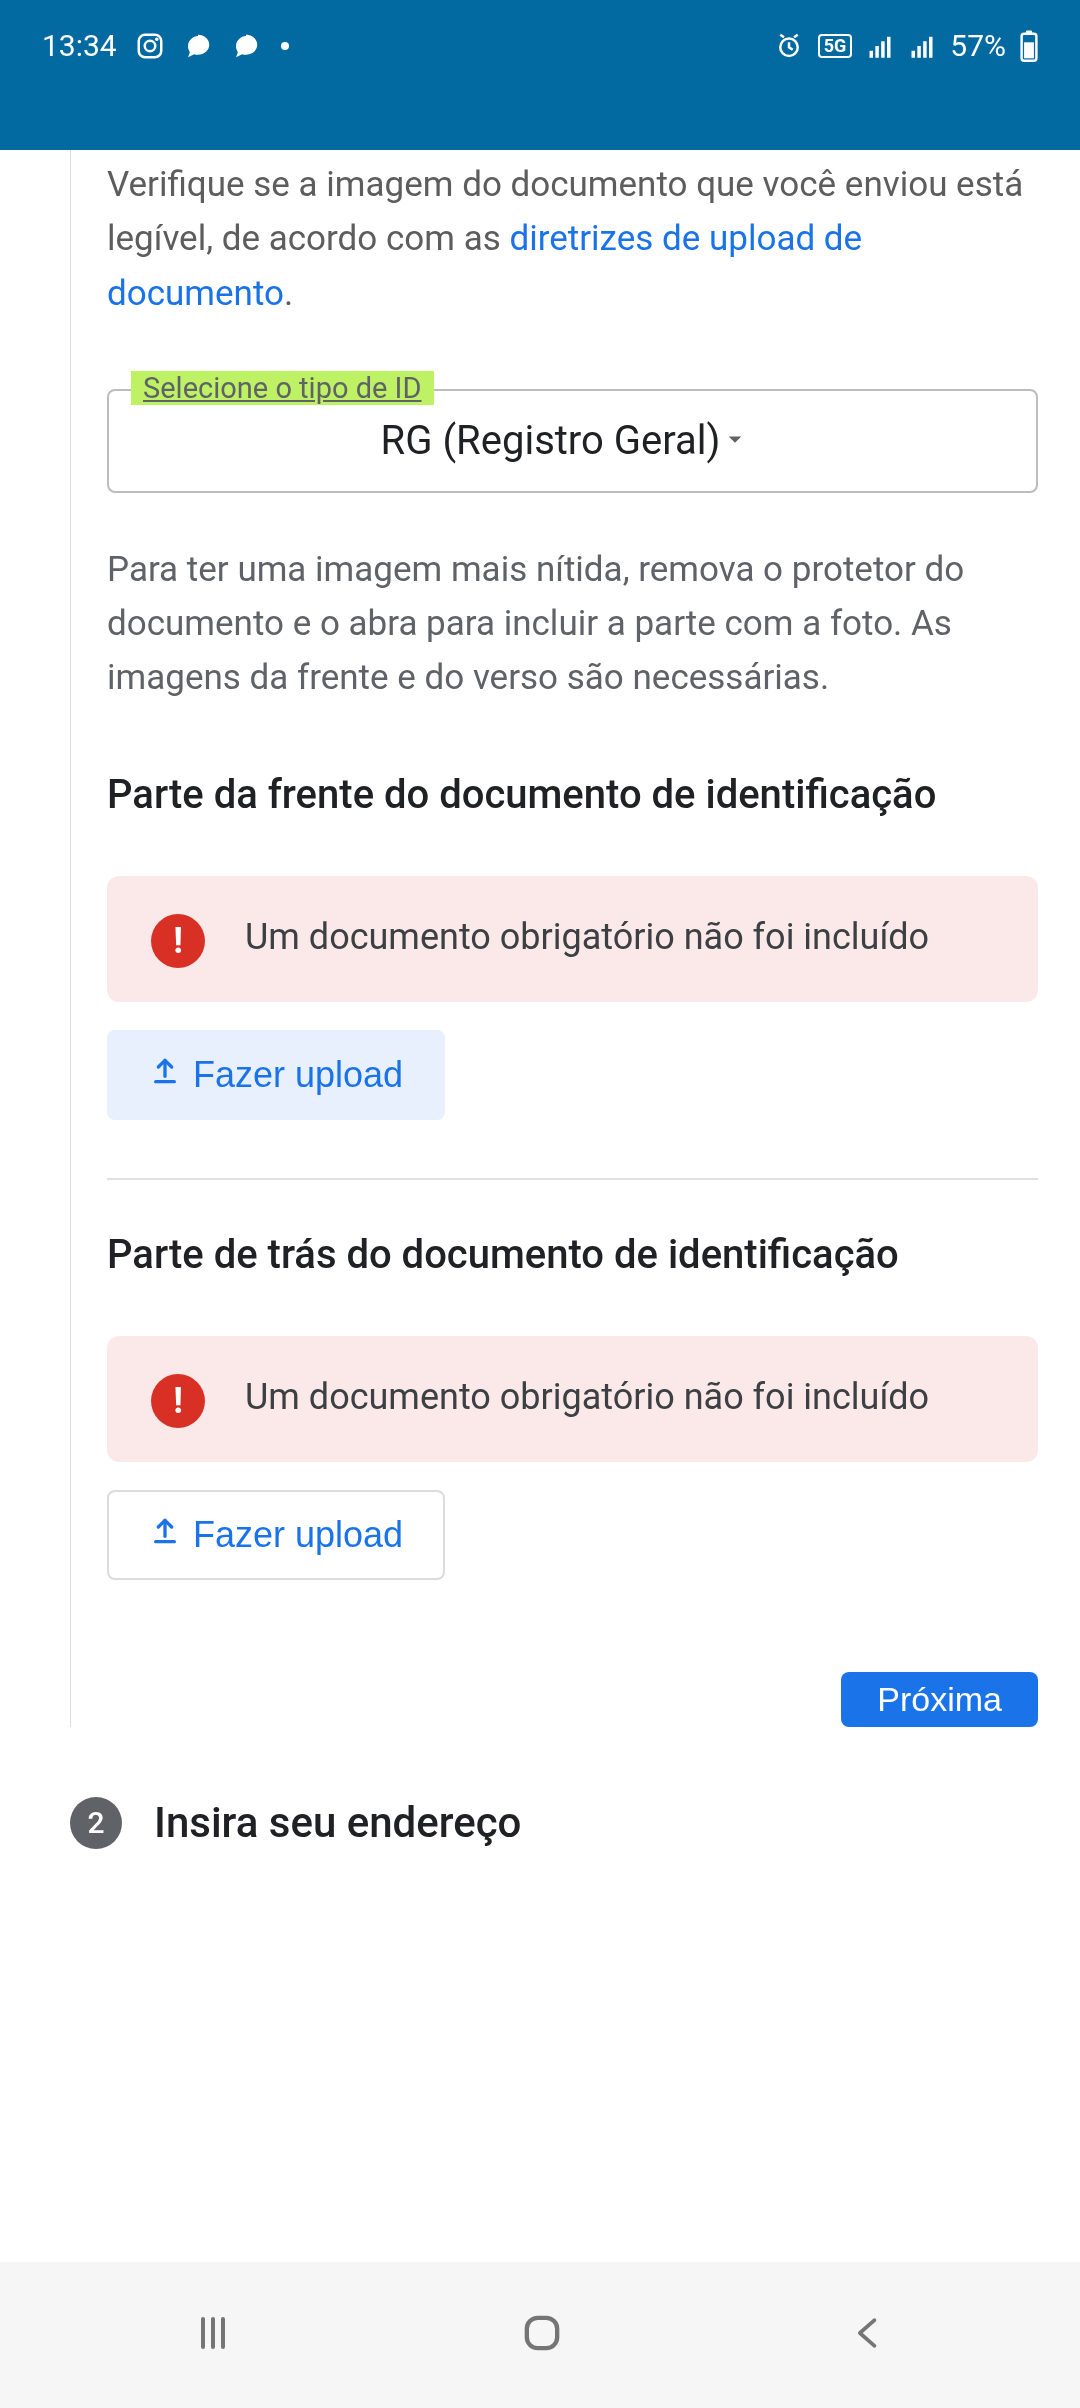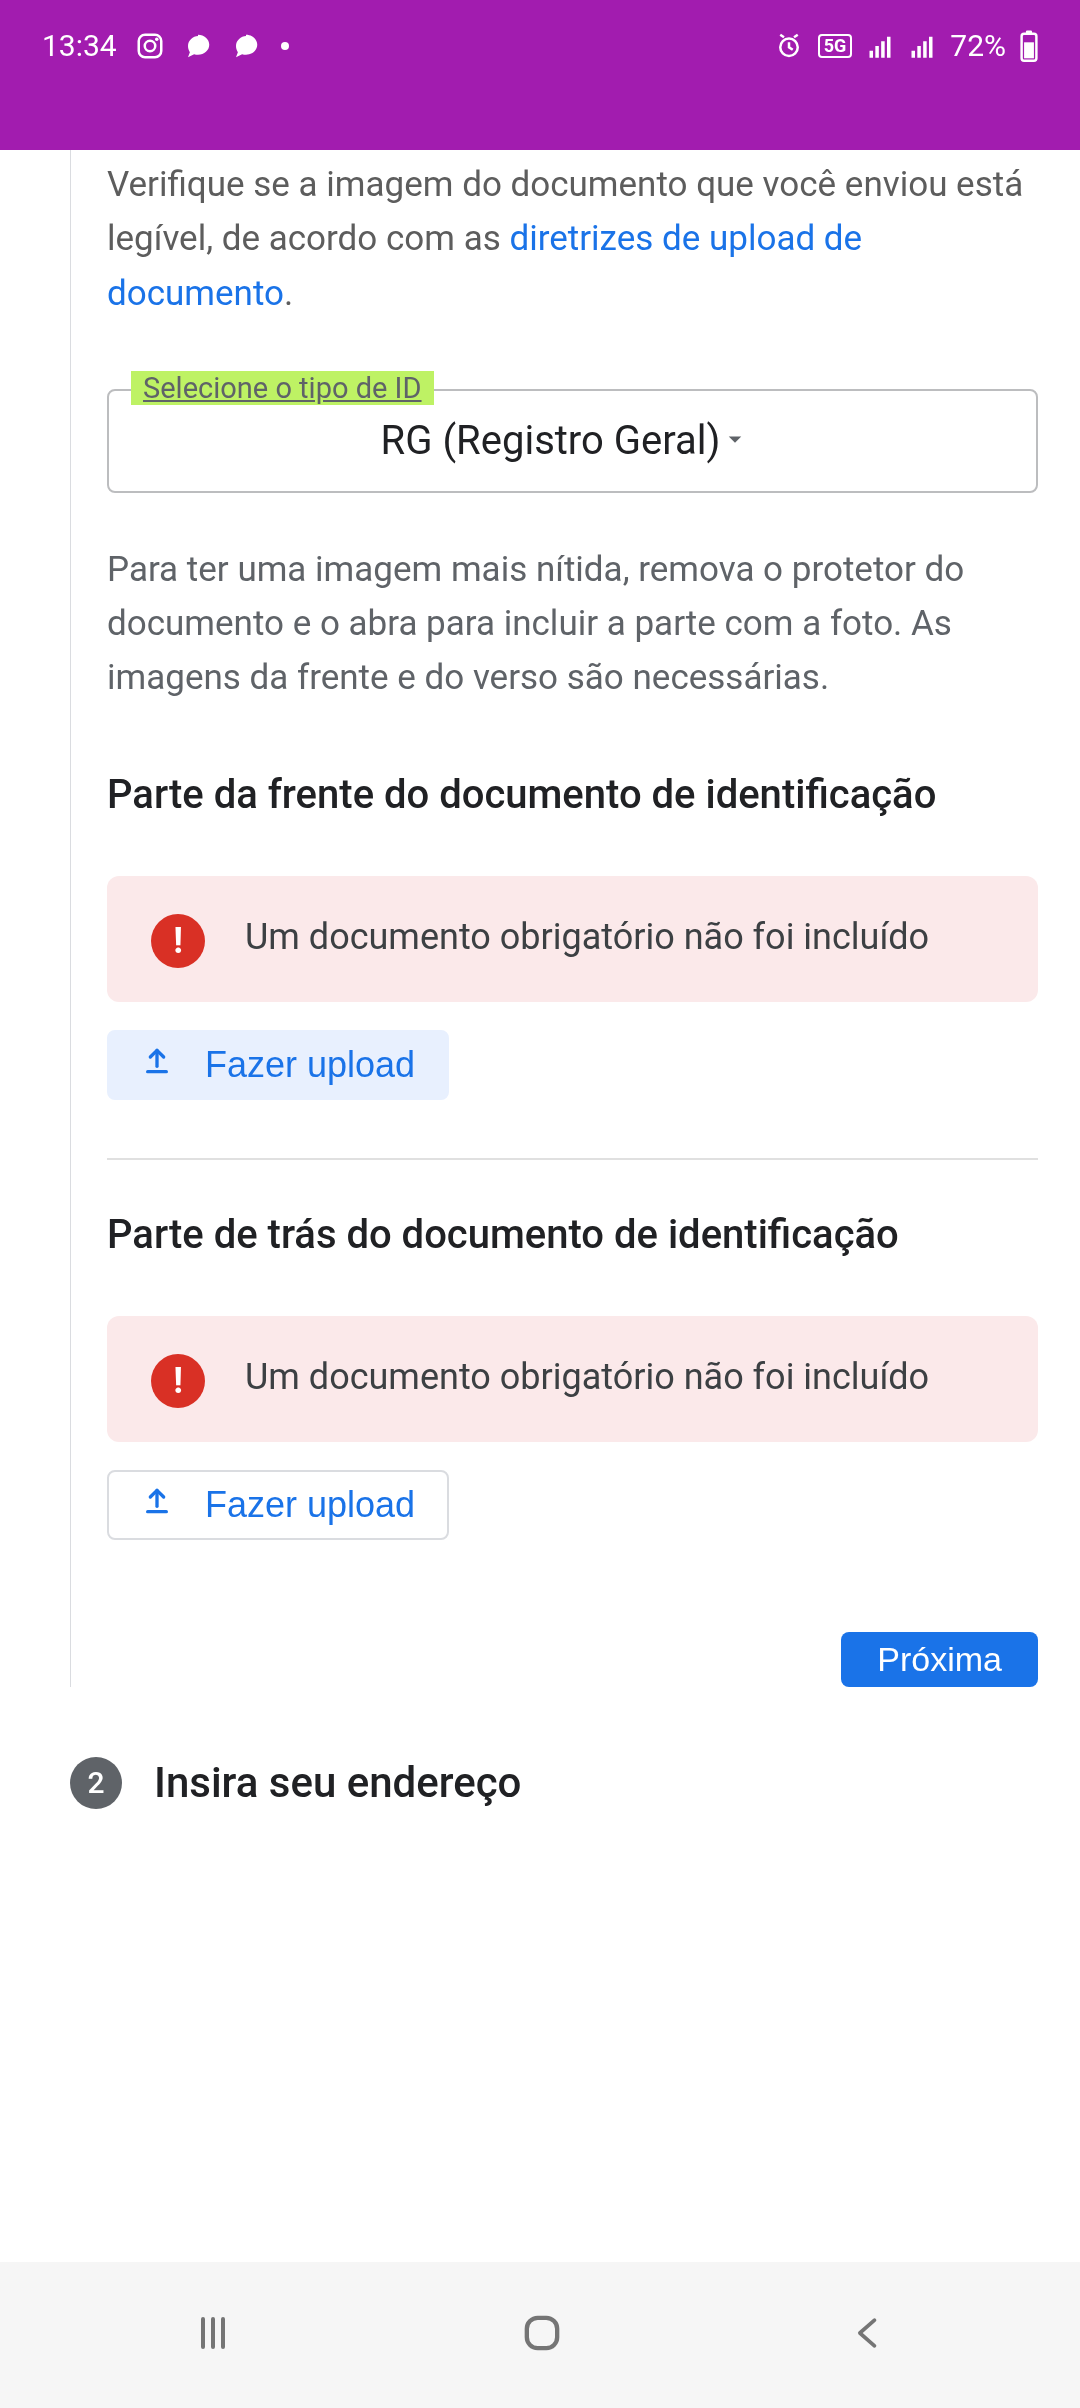--- a/index.html
+++ b/index.html
@@ -6,21 +6,21 @@
     body {
       width: 1080px;
       height: 2408px;
       font-family: Roboto, Arial, -apple-system, BlinkMacSystemFont, sans-serif;
       background: #fff;
       position: relative;
       overflow: hidden;
     }
     .status-bar {
       height: 150px;
-      background: #a21caf;
+      background: #0369a1;
       color: #fff;
       display: flex;
       align-items: flex-start;
       justify-content: space-between;
       padding: 28px 42px 0 42px;
       font-size: 30px;
       font-weight: 400;
     }
     .status-left { display: flex; align-items: center; gap: 18px; }
     .status-right { display: flex; align-items: center; gap: 14px; }
@@ -102,26 +102,26 @@
     }
     .alert-text {
       font-size: 36px;
       line-height: 1.55;
       color: #3c4043;
     }
     .upload-btn {
       margin-top: 28px;
       display: inline-flex;
       align-items: center;
-      gap: 32px;
+      gap: 12px;
       background: #fff;
       border: 2px solid #dadce0;
       border-radius: 8px;
-      height: 70px;
-      padding: 0 32px;
+      height: 90px;
+      padding: 0 40px;
       color: #1a73e8;
       font-size: 36px;
       font-weight: 500;
       cursor: pointer;
     }
     .upload-btn.primary-light {
       background: #e8f0fe;
       border-color: #e8f0fe;
     }
     .upload-btn .up-icon svg { stroke: #1a73e8; fill: none; }
@@ -205,21 +205,21 @@
     <span class="status-icon">
       <svg width="28" height="28" viewBox="0 0 24 24">
           <path d="M3 22h3v-6H3v6zm5 0h3V12H8v10zm5 0h3V8h-3v14zm5 0h3V4h-3v18z"></path>
         </svg>
     </span>
     <span class="status-icon">
       <svg width="28" height="28" viewBox="0 0 24 24">
           <path d="M3 22h3v-6H3v6zm5 0h3V12H8v10zm5 0h3V8h-3v14zm5 0h3V4h-3v18z"></path>
         </svg>
     </span>
-    <span>72%</span>
+    <span>57%</span>
     <span class="status-icon">
       <svg width="18" height="32" viewBox="0 0 14 26">
           <rect x="1" y="3" width="12" height="22" rx="2" fill="none" stroke="#fff" stroke-width="2"></rect>
           <rect x="4.5" y="0.5" width="5" height="3" rx="1"></rect>
           <rect x="3" y="10" width="8" height="13" fill="#fff"></rect>
         </svg>
     </span>
   </div>
 </div>
 

